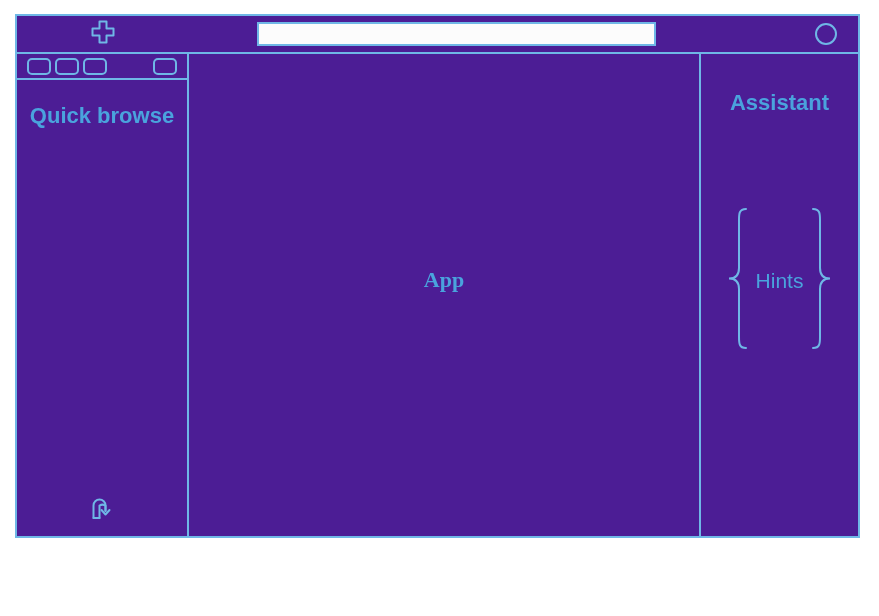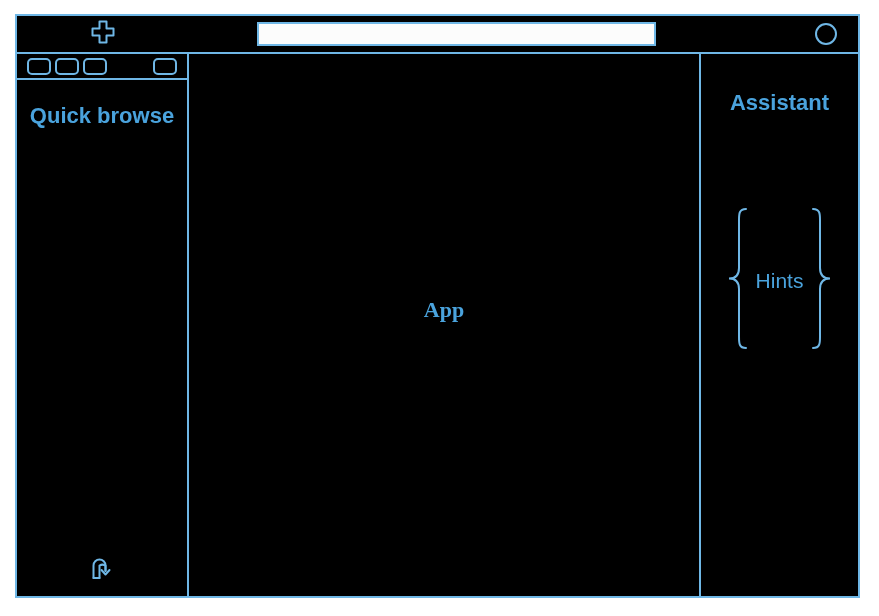--- a/index.html
+++ b/index.html
@@ -15,24 +15,24 @@
     overflow: hidden;
     font-family: "Liberation Sans", sans-serif;
   }
 
   
   #wireframe {
     position: absolute;
     left: 15px;
     top: 14px;
     width: 845px;
-    height: 584px;
-    box-sizing: border-box;
-    border: 2px solid #6fb7e6;
-    background: #000000;
+    height: 524px;
+    box-sizing: border-box;
+    border: 2px solid #6fb7e6;
+    background: #4c1d95;
   }
 
   
   .topbar {
     position: absolute;
     left: 0;
     top: 0;
     width: 100%;
     height: 38px;
     box-sizing: border-box;

